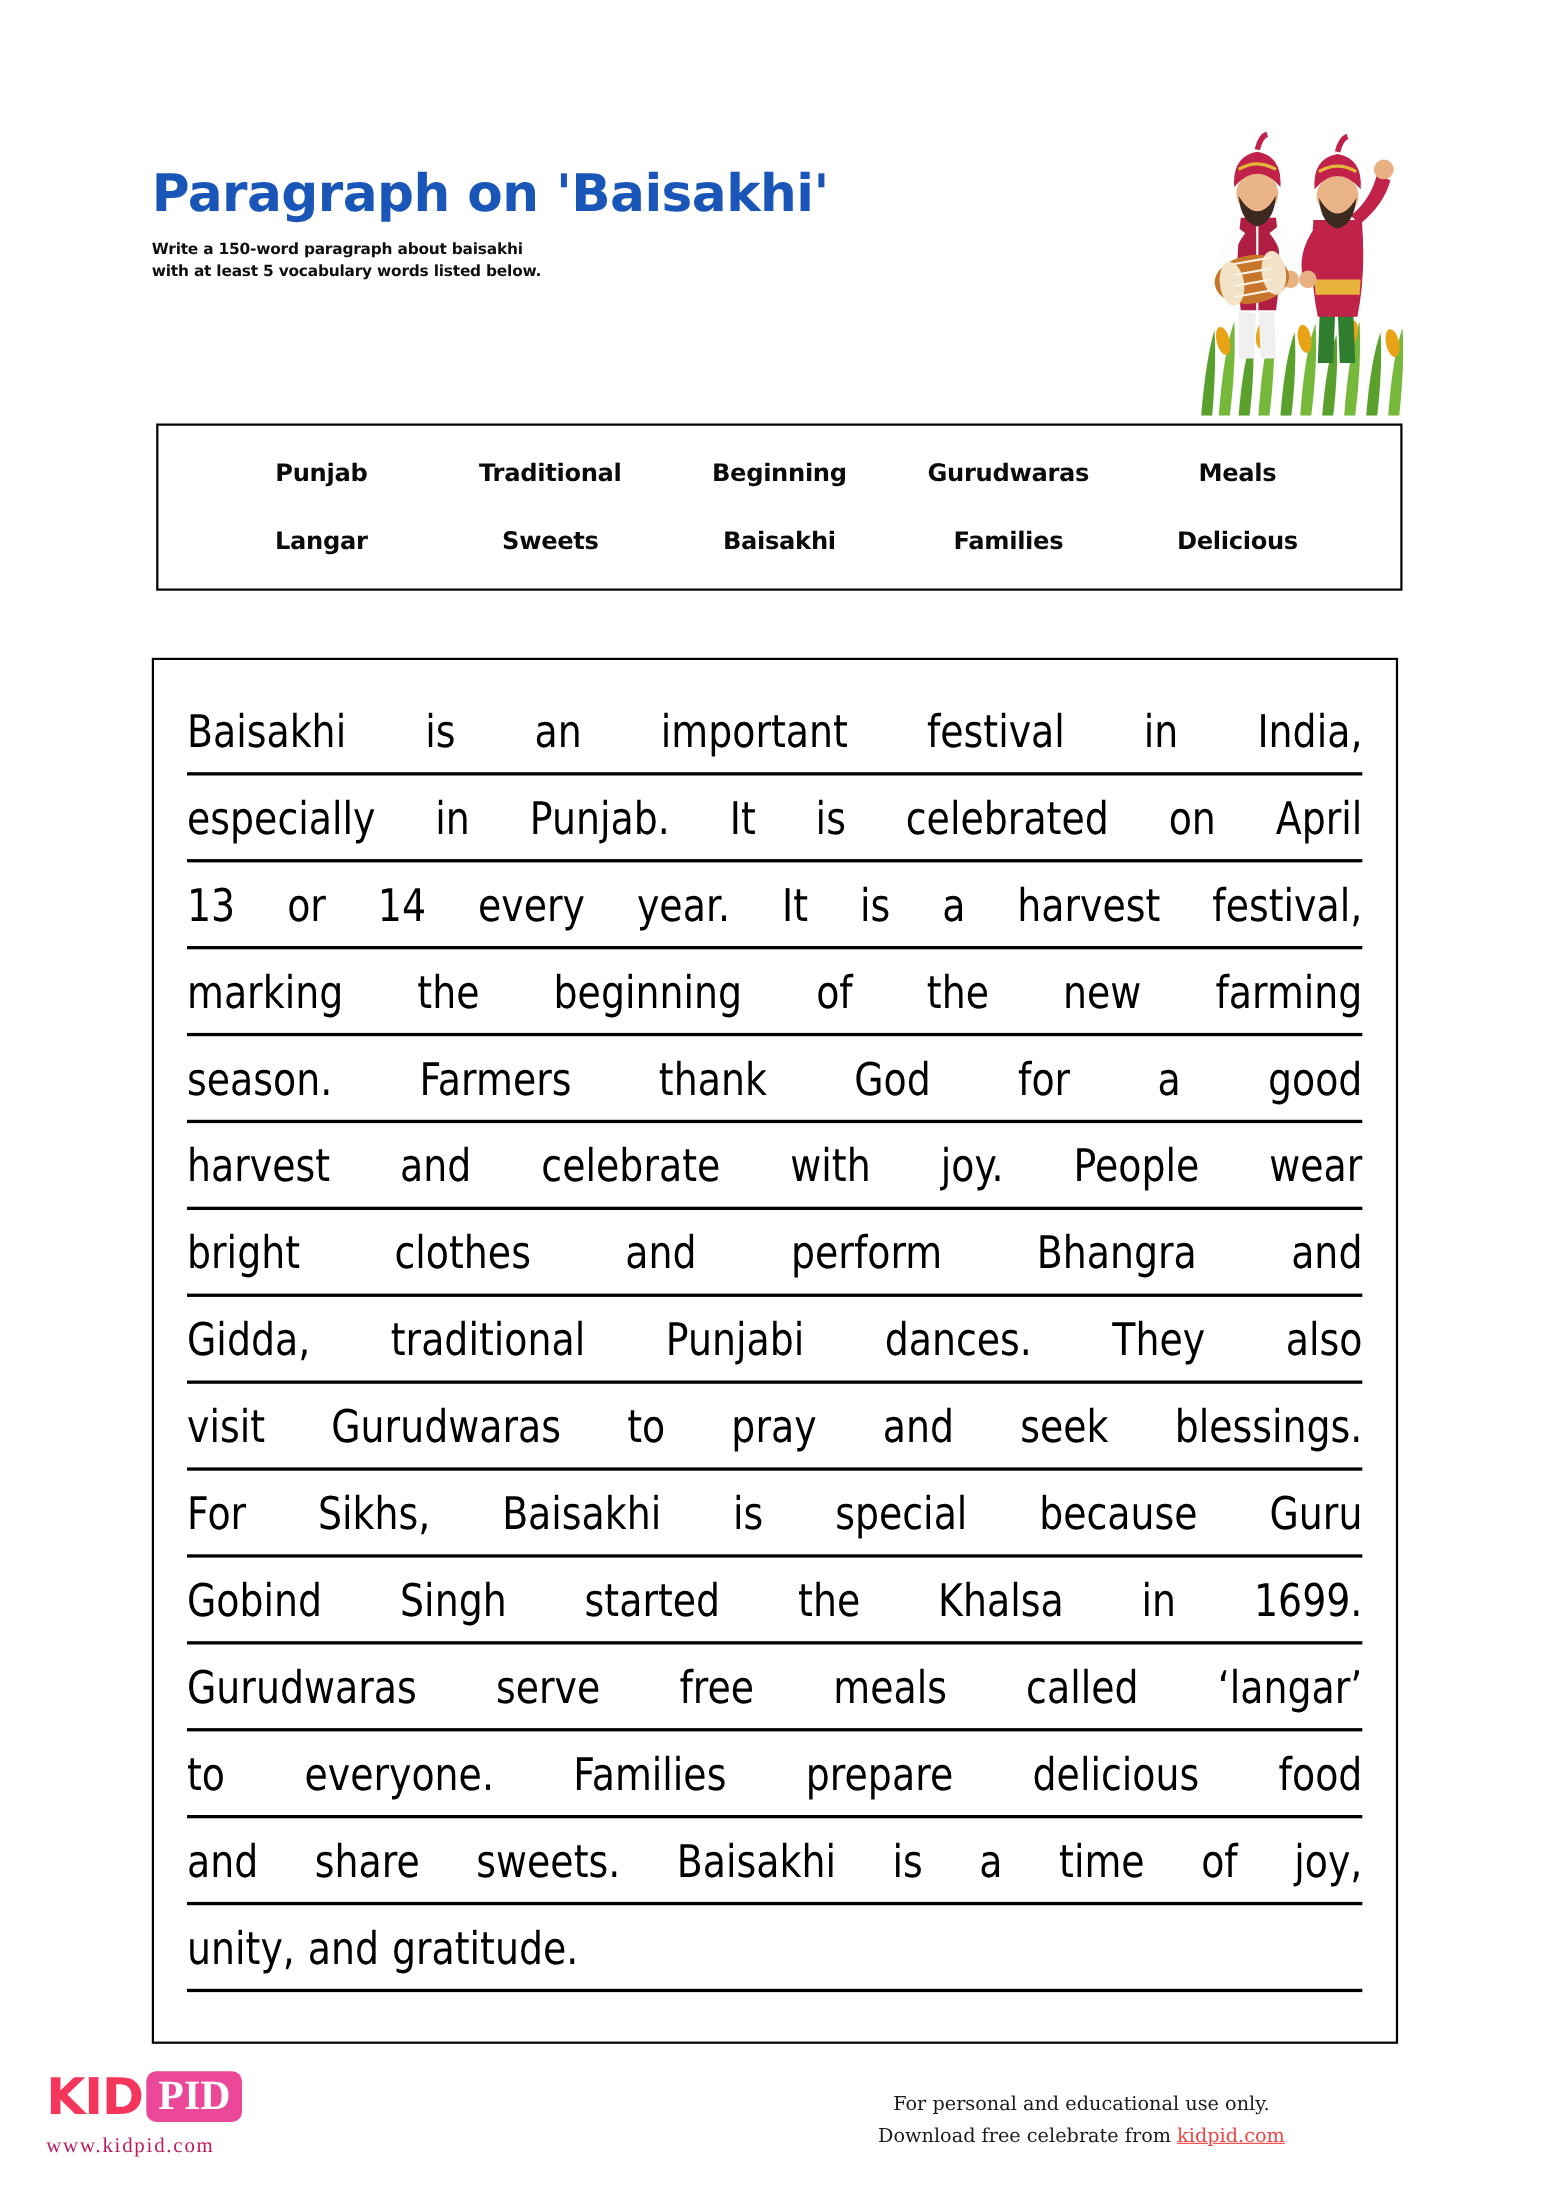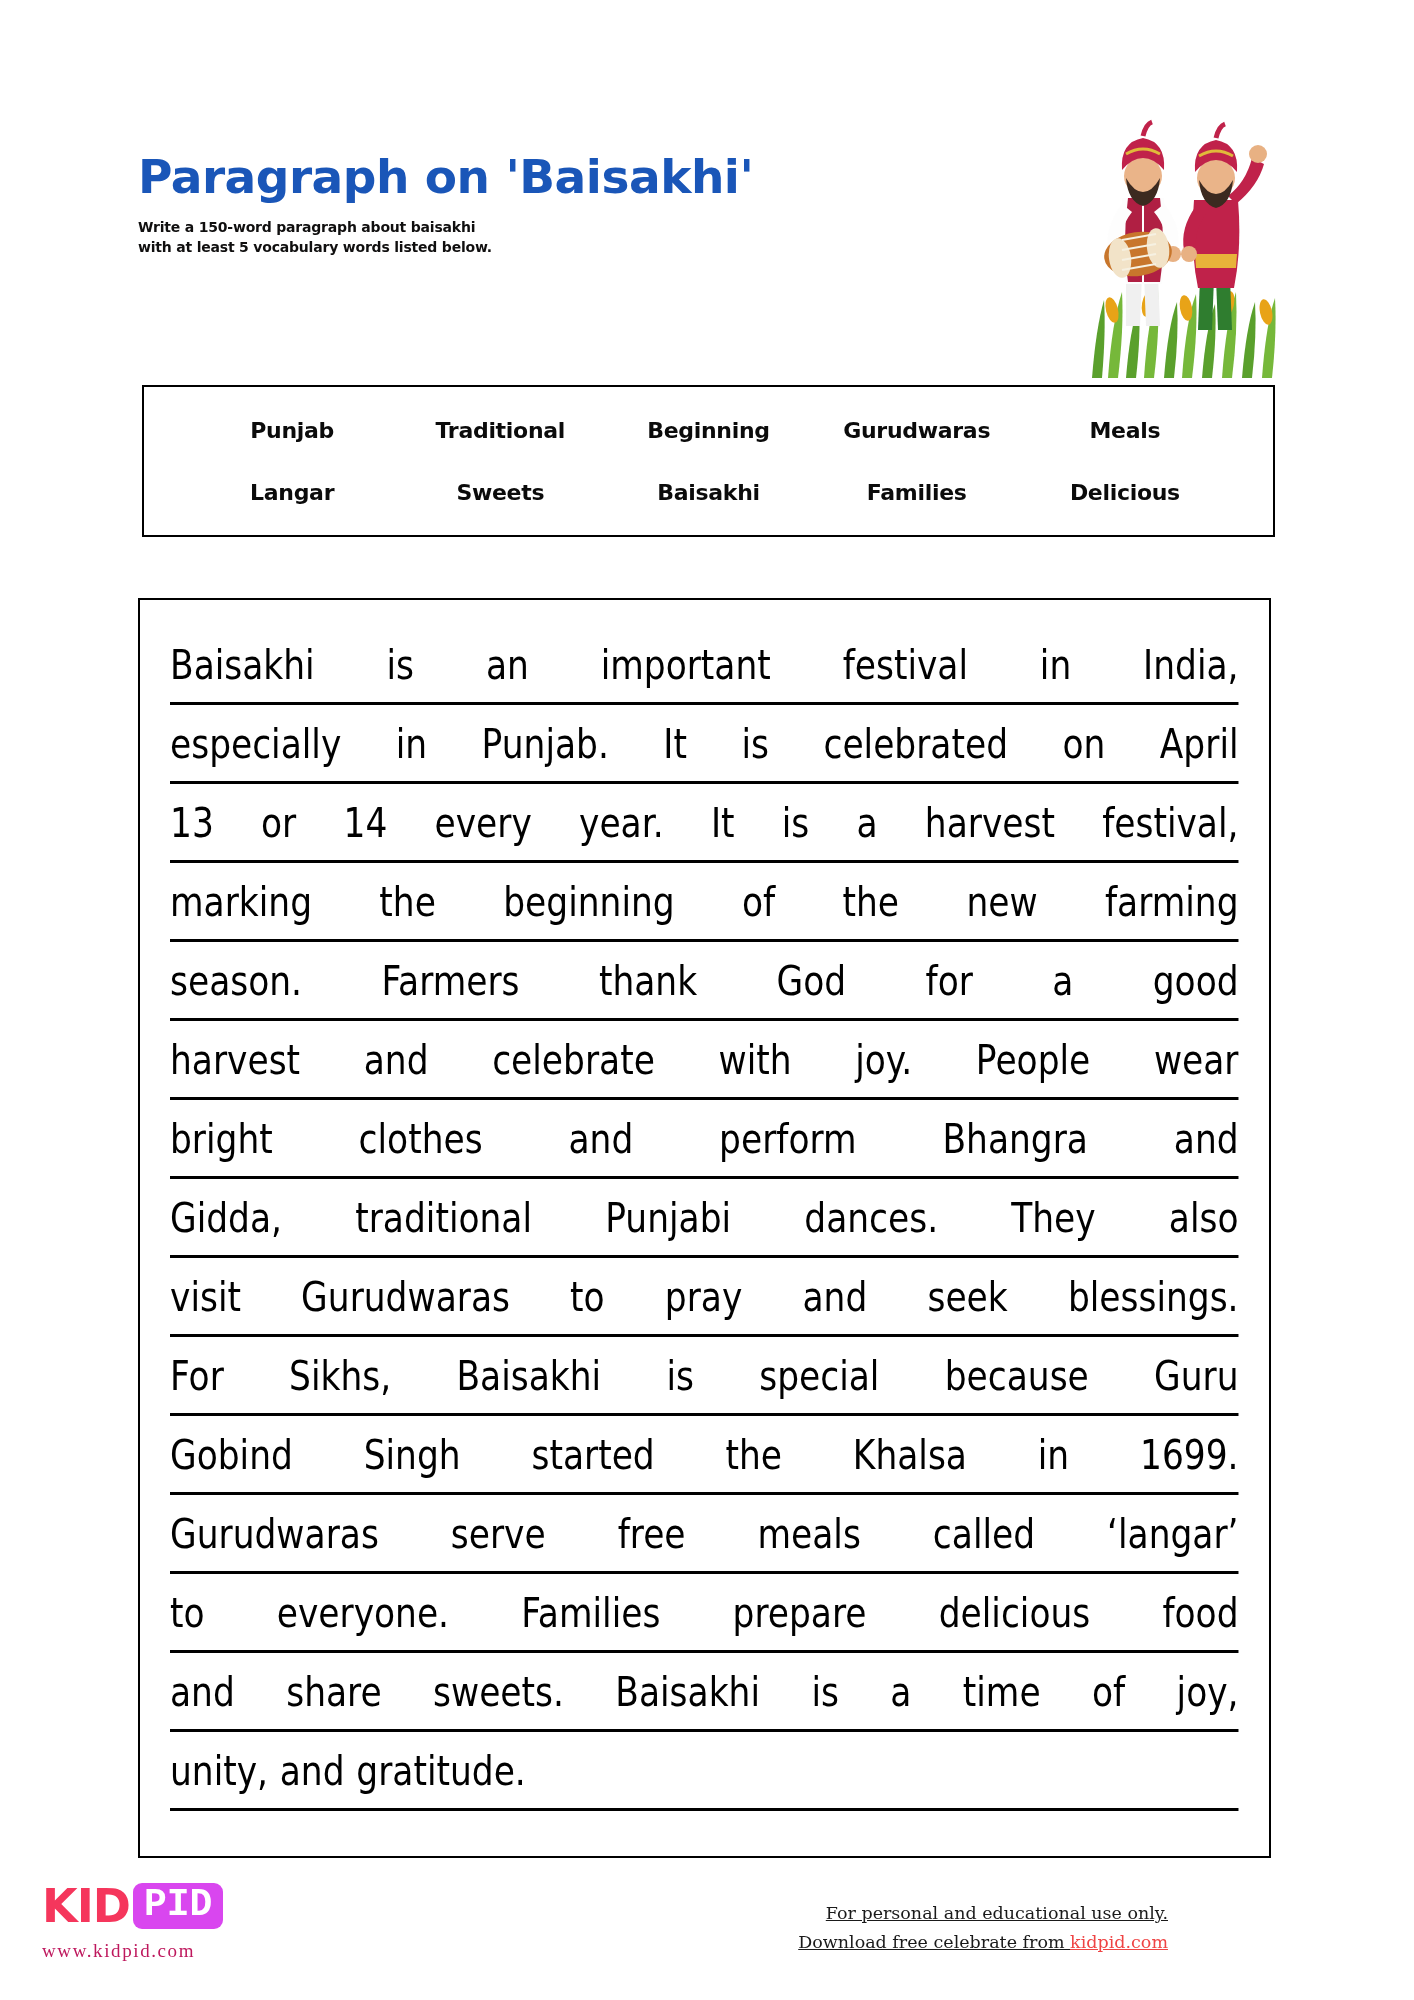--- a/index.html
+++ b/index.html
@@ -155,50 +155,49 @@
   .logo-kid {
     font-family: "DejaVu Sans", sans-serif;
     font-size: 46px;
     font-weight: bold;
     color: #f5365c;
     letter-spacing: -1px;
     line-height: 1;
   }
 
   .logo-pid {
-    font-family: Liberation Mono, monospace;
+    font-family: Liberation Serif, serif;
     font-size: 38px;
     font-weight: bold;
     color: #ffffff;
-    background: #d946ef;
+    background: #ec4899;
     border-radius: 9px;
     padding: 3px 11px 5px 11px;
     margin-left: 3px;
     letter-spacing: 0px;
     line-height: 1;
   }
 
   .logo-url {
     margin-top: 9px;
     font-family: Liberation Serif, serif;
     font-size: 19px;
     color: #be185d;
     letter-spacing: 1.6px;
   }
 
   .footer-note {
     position: absolute;
     right: 52px;
     bottom: 44px;
-    text-align: right;
+    text-align: center;
     font-family: "DejaVu Serif", serif;
     font-size: 17.5px;
     color: #1a1a1a;
     line-height: 1.62;
-    text-decoration: underline;
   }
 
   .footer-link {
     text-decoration: underline;
     color: #ef4444;
   }
 </style>
 </head>
 <body>
 

